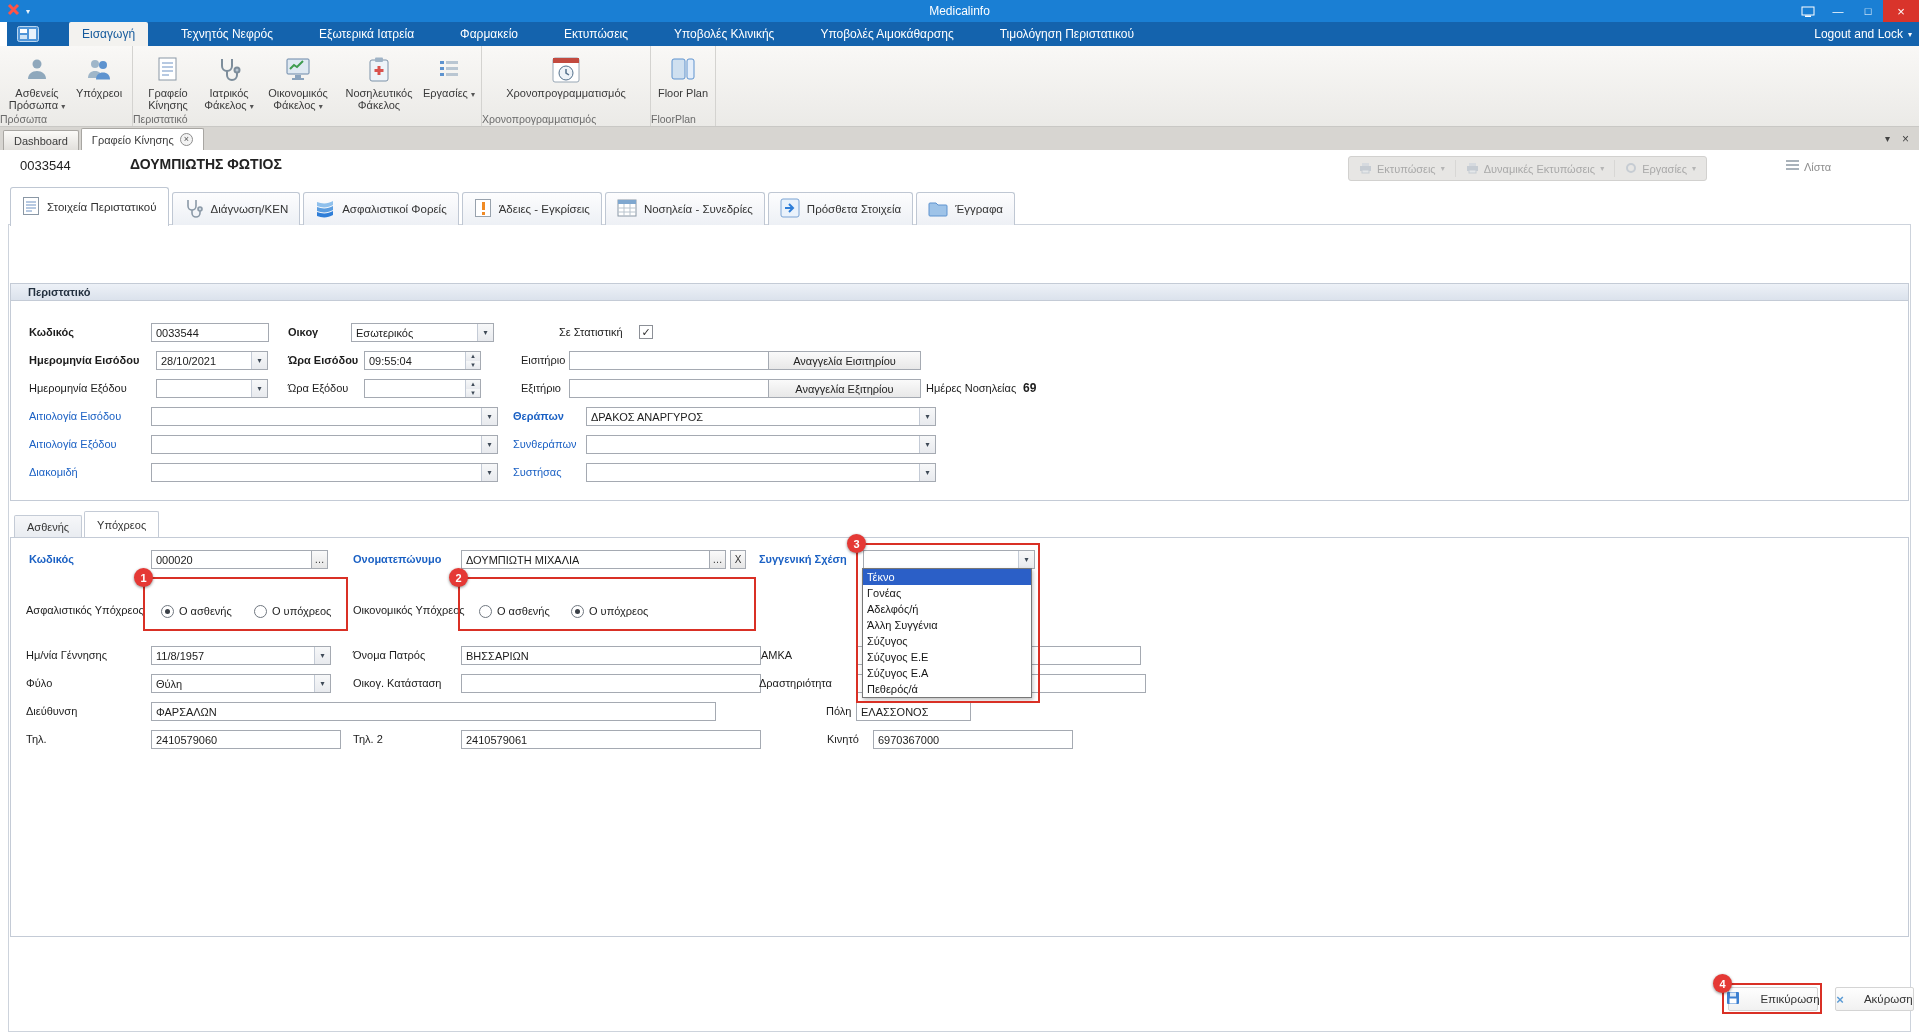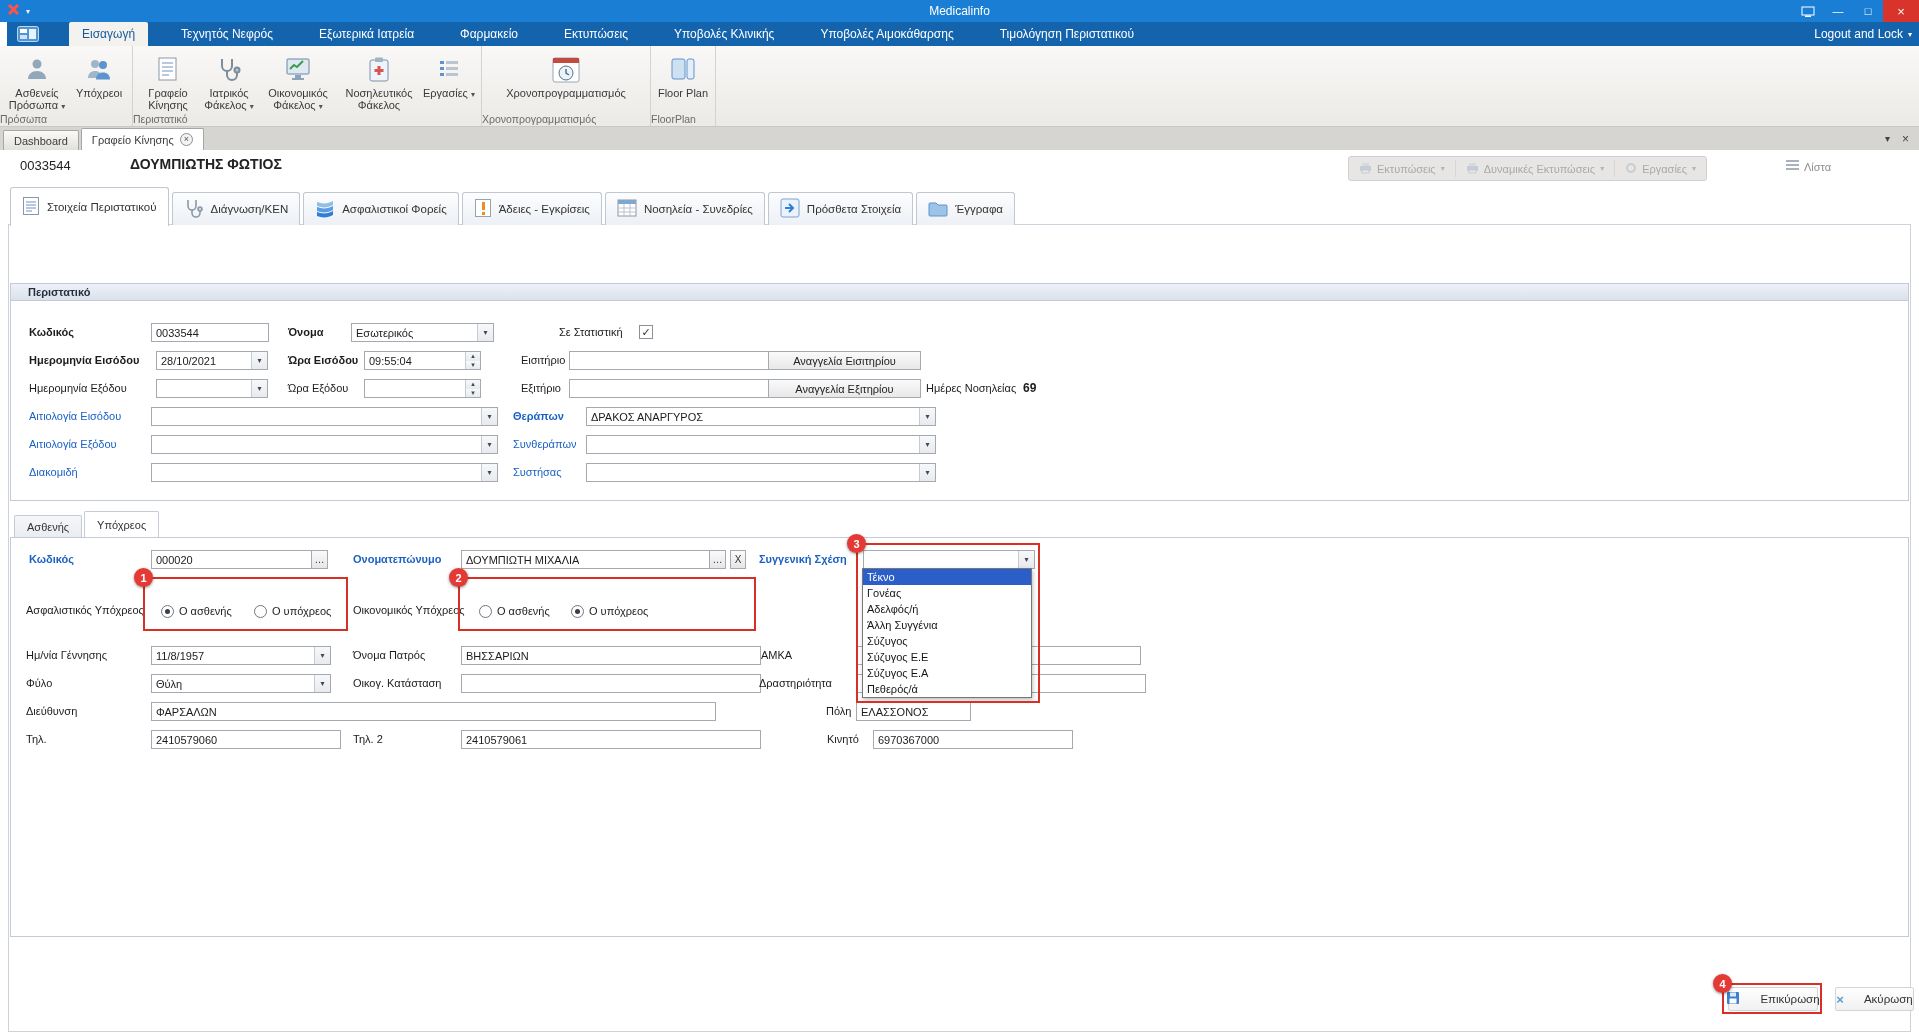--- a/index.html
+++ b/index.html
@@ -375,21 +375,21 @@
 
   <div class="tabpage"></div>
 
   <div class="groupbox" style="left:10px;top:283px;width:1899px;height:218px">
     <div class="gb-header">Περιστατικό</div>
 
     <span class="lbl b" style="left:18px;top:39px">Κωδικός</span>
     <div class="inp" style="left:140px;top:39px;width:118px">
         <span class="val">0033544</span>
       </div>
-    <span class="lbl b" style="left:277px;top:39px">Όνομα</span>
+    <span class="lbl b" style="left:277px;top:39px">Οικογ</span>
     <div class="inp combo" style="left:340px;top:39px;width:143px">
         <span class="val">Εσωτερικός</span>
         <span class="dd-btn">▾</span>
       </div>
     <span class="lbl" style="left:548px;top:39px">Σε Στατιστική</span>
     <span class="checkbox" style="left:628px;top:41px">✓</span>
 
     <span class="lbl b" style="left:18px;top:67px">Ημερομηνία Εισόδου</span>
     <div class="inp combo" style="left:145px;top:67px;width:112px">
         <span class="val">28/10/2021</span>

